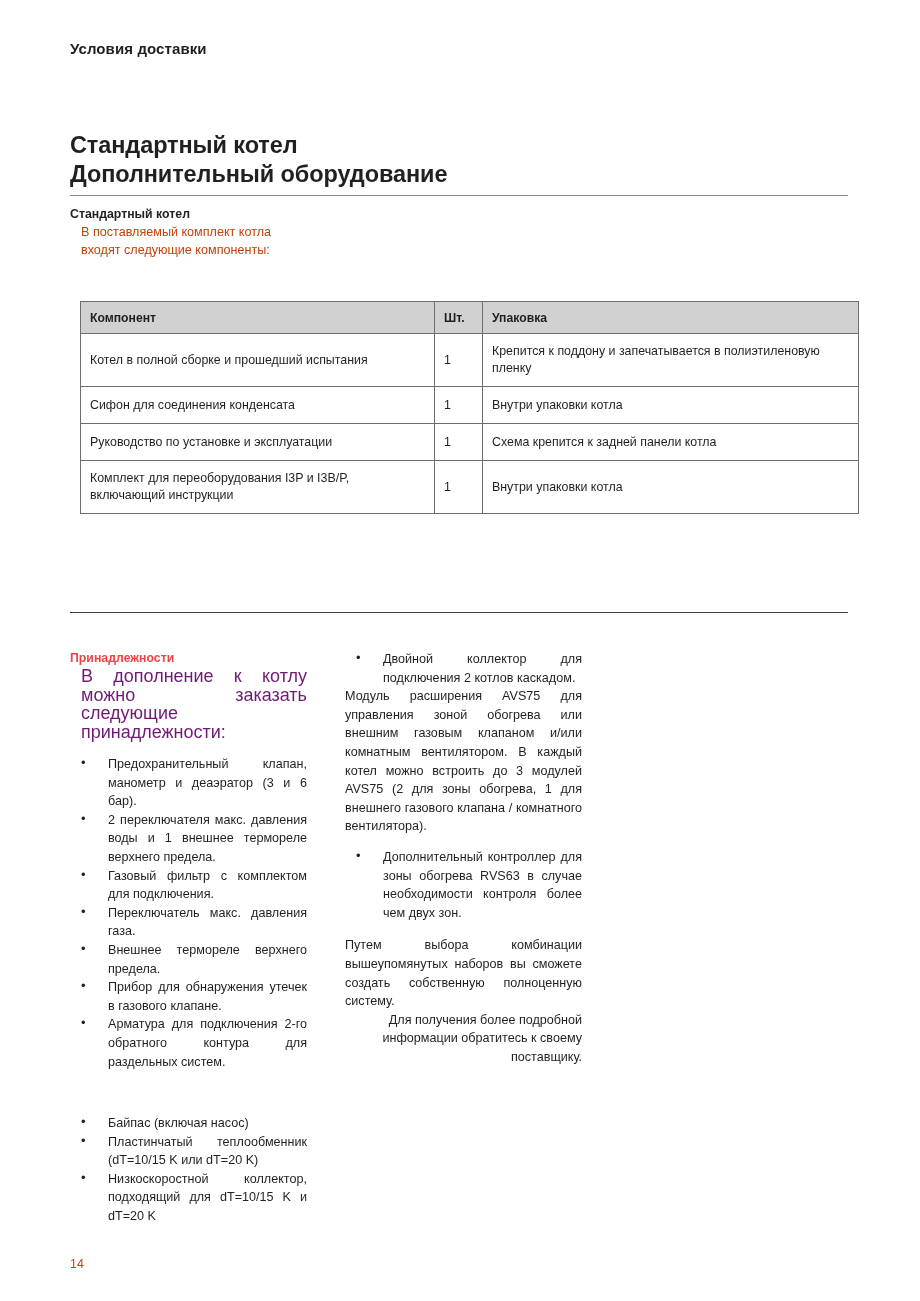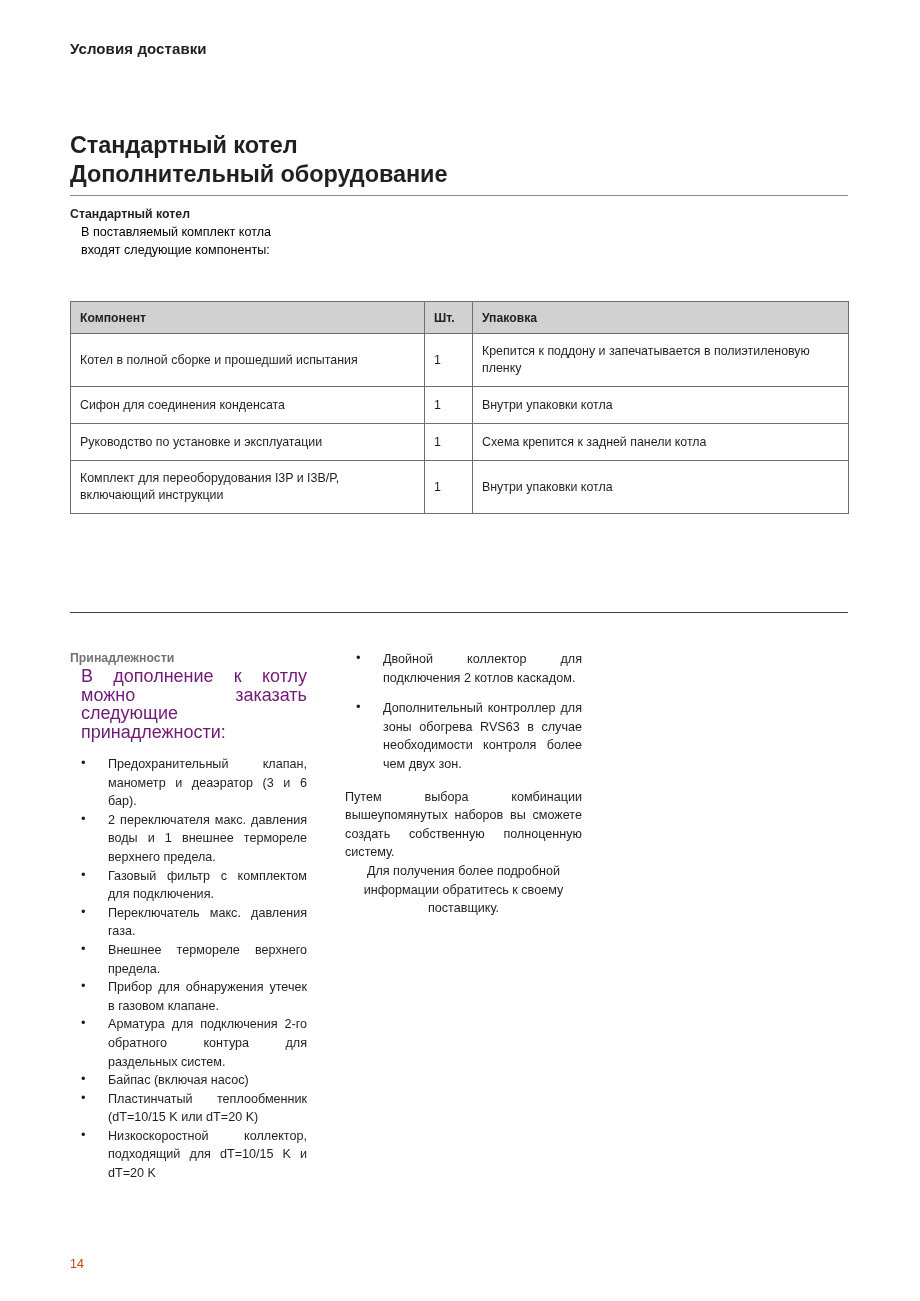--- a/index.html
+++ b/index.html
@@ -64,27 +64,27 @@
   .intro-head {
     font-size: 12.3px;
     font-weight: bold;
     line-height: 17px;
     color: #231f20;
   }
   .intro-body {
     margin-left: 11px;
     font-size: 12.6px;
     line-height: 18px;
-    color: #000000;
+    color: #c2410c;
   }
 
   
   .table-wrap {
     position: absolute;
-    left: 70px;
+    left: 80px;
     top: 301px;
     width: 778px;
   }
   table.spec {
     border-collapse: collapse;
     width: 778px;
     table-layout: fixed;
   }
   table.spec th, table.spec td {
     border: 1px solid #6e6e6e;
@@ -135,21 +135,21 @@
     width: 237px;
   }
   .col-left  { left: 0; }
   .col-right { left: 275px; }
 
   .acc-head {
     font-size: 12.3px;
     font-weight: bold;
     line-height: 17px;
     margin-bottom: 0;
-    color: #737373;
+    color: #ef4444;
   }
   .acc-lead {
     margin-left: 11px;
     font-size: 18px;
     line-height: 18.5px;
     text-align: justify;
     text-justify: inter-word;
     color: #701a75;
   }
 
@@ -172,35 +172,36 @@
     content: "\2022";
     position: absolute;
     left: 11px;
     top: -1px;
     font-size: 13px;
     line-height: 18.6px;
     color: #231f20;
   }
   ul.bullets > li.nojust {
     text-align: left;
+    margin-top: 43px;
   }
 
   .spacer-14 { height: 14px; }
   .spacer-12 { height: 12px; }
 
   p.para {
     margin: 0;
     font-size: 12.6px;
     line-height: 18.6px;
     text-align: justify;
     text-justify: inter-word;
     color: #231f20;
   }
   p.para.last-left {
-    text-align: center;
+    text-align: right;
   }
 
   
   .folio {
     position: absolute;
     left: 70px;
     top: 1257px;
     font-size: 12.4px;
     color: #c2410c;
   }
@@ -272,33 +273,34 @@
       <div class="acc-lead">В дополнение к котлу можно заказать следующие принадлежности:</div>
 
       <div class="spacer-14"></div>
 
       <ul class="bullets">
         <li>Предохранительный клапан, манометр и деаэратор (3 и 6 бар).</li>
         <li>2 переключателя макс. давления воды и 1 внешнее термореле верхнего предела.</li>
         <li>Газовый фильтр с комплектом для подключения.</li>
         <li>Переключатель макс. давления газа.</li>
         <li>Внешнее термореле верхнего предела.</li>
-        <li>Прибор для обнаружения утечек в газовом клапане.</li>
+        <li>Прибор для обнаружения утечек в газового клапане.</li>
         <li>Арматура для подключения 2-го обратного контура для раздельных систем.</li>
         <li class="nojust">Байпас (включая насос)</li>
         <li>Пластинчатый теплообменник (dT=10/15 K или dT=20 K)</li>
         <li>Низкоскоростной коллектор, подходящий для dT=10/15 K и dT=20 K</li>
       </ul>
     </div>
 
     <div class="col col-right">
       <ul class="bullets">
         <li>Двойной коллектор для подключения 2 котлов каскадом.</li>
       </ul>
 
+      <p class="para">Модуль расширения AVS75 для управления зоной обогрева или внешним газовым клапаном и/или комнатным вентилятором. В каждый котел можно встроить до 3 модулей AVS75 (2 для зоны обогрева, 1 для внешнего газового клапана / комнатного вентилятора).</p>
 
       <div class="spacer-12"></div>
 
       <ul class="bullets">
         <li>Дополнительный контроллер для зоны обогрева RVS63 в случае необходимости контроля более чем двух зон.</li>
       </ul>
 
       <div class="spacer-14"></div>
 
 

